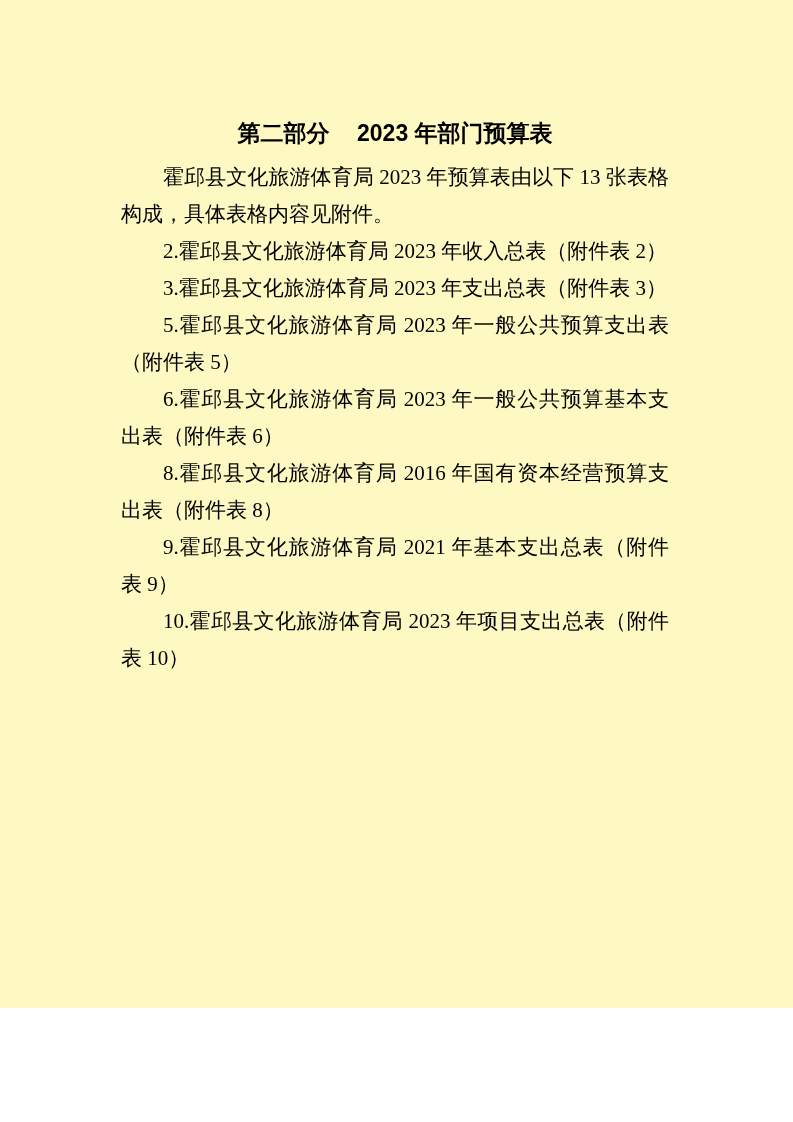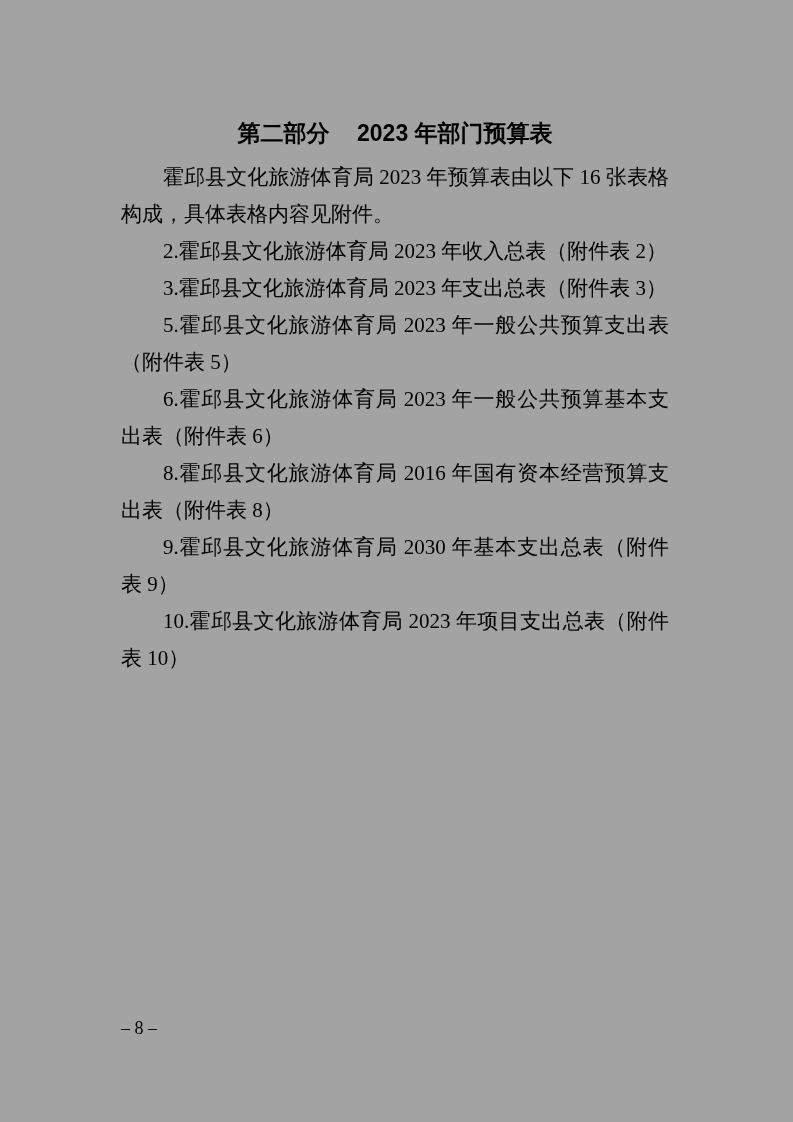--- a/index.html
+++ b/index.html
@@ -3,22 +3,22 @@
 <meta charset="utf-8">
 <style>
   html, body {
     margin: 0;
     padding: 0;
     background: #ffffff;
   }
   .page {
     position: relative;
     width: 793px;
-    height: 1122px;
-    background: #a3a3a3;
+    height: 1008px;
+    background: #fef9c3;
     color: #000000;
     font-family: "Liberation Serif", "DejaVu Serif", serif;
     overflow: hidden;
   }
   .content {
     position: absolute;
     left: 121px;
     top: 116px;
     width: 548px;
   }
@@ -52,26 +52,26 @@
   }
 </style>
 </head>
 <body>
 
 <div class="page">
   <div class="content">
 
     <h1 class="doc-title"><span class="title-part1">第二部分</span><span class="title-part2">2023 年部门预算表</span></h1>
 
-    <p class="para">霍邱县文化旅游体育局 2023 年预算表由以下 16 张表格构成，具体表格内容见附件。</p>
+    <p class="para">霍邱县文化旅游体育局 2023 年预算表由以下 13 张表格构成，具体表格内容见附件。</p>
 
     <p class="para">2.霍邱县文化旅游体育局 2023 年收入总表（附件表 2）</p>
     <p class="para">3.霍邱县文化旅游体育局 2023 年支出总表（附件表 3）</p>
     <p class="para">5.霍邱县文化旅游体育局 2023 年一般公共预算支出表（附件表 5）</p>
     <p class="para">6.霍邱县文化旅游体育局 2023 年一般公共预算基本支出表（附件表 6）</p>
     <p class="para">8.霍邱县文化旅游体育局 2016 年国有资本经营预算支出表（附件表 8）</p>
-    <p class="para">9.霍邱县文化旅游体育局 2030 年基本支出总表（附件表 9）</p>
+    <p class="para">9.霍邱县文化旅游体育局 2021 年基本支出总表（附件表 9）</p>
     <p class="para">10.霍邱县文化旅游体育局 2023 年项目支出总表（附件表 10）</p>
 
   </div>
 
   <div class="footer">– 8 –</div>
 </div>
 
 </body></html>

